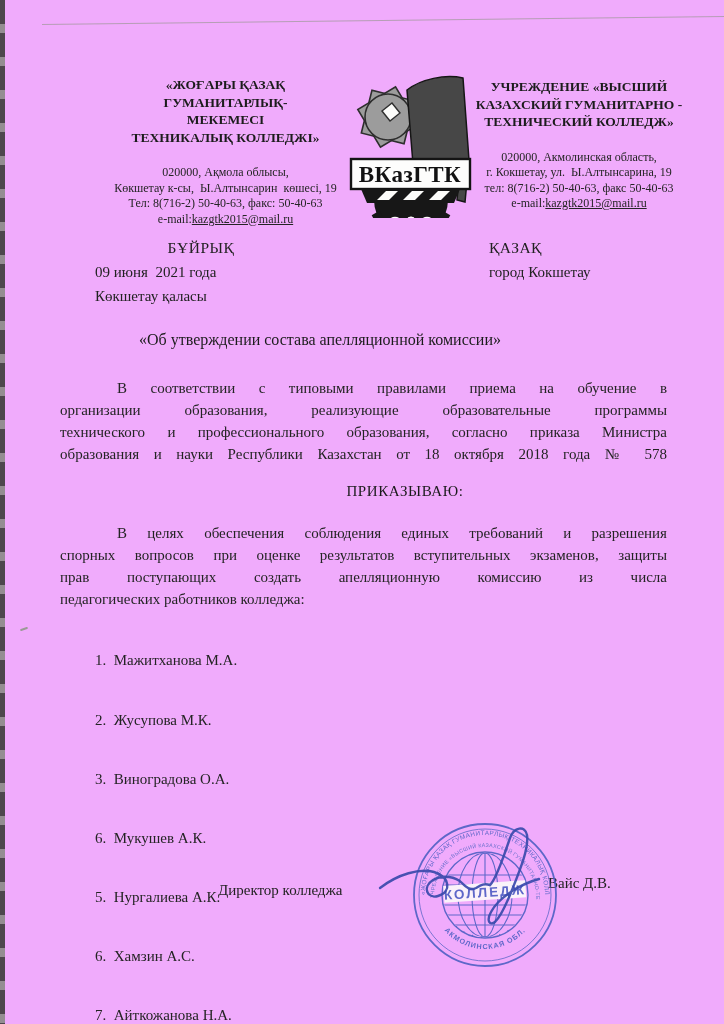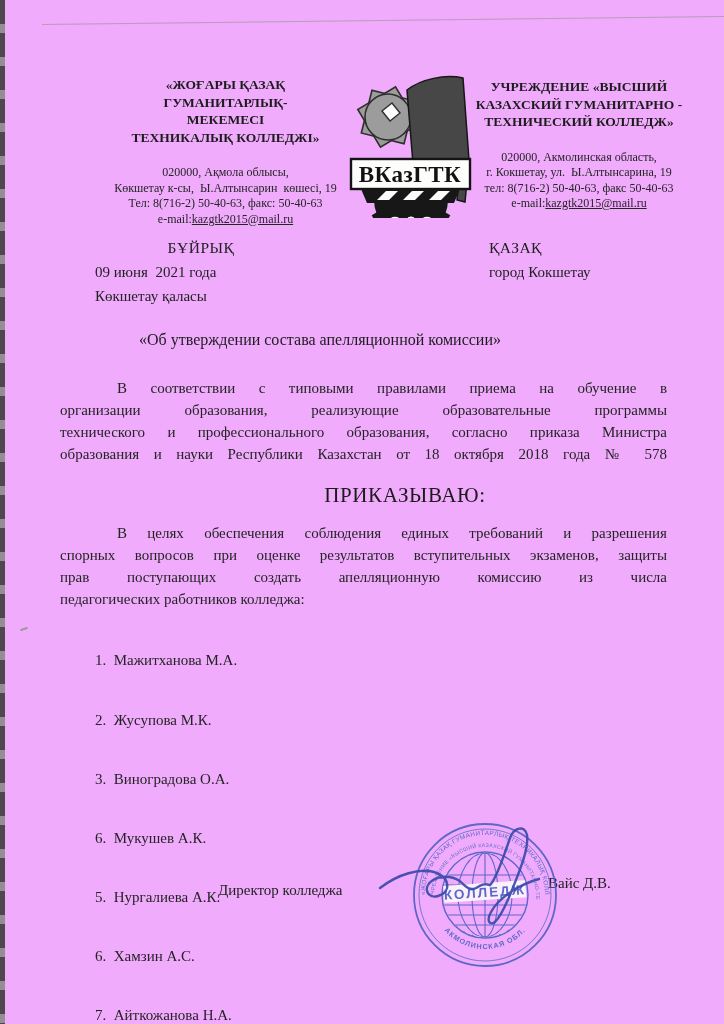--- a/index.html
+++ b/index.html
@@ -49,21 +49,21 @@
   #order-right .ttl{font-size:15.5px;letter-spacing:.5px;}
 
   #subject{left:60px;top:331px;width:520px;font-size:16px;color:#1c1c1c;}
 
   
   .para{left:60px;width:607px;font-size:15px;color:#242424;}
   .jl{height:22px;line-height:22px;text-align:justify;text-align-last:justify;}
   .jl-plain{height:22px;line-height:22px;}
   .ind{padding-left:57px;}
   #para1{top:377px;}
-  #resolution{left:85px;top:483px;width:640px;font-size:21px;letter-spacing:.6px;color:#1b1b1b;}
+  #resolution{left:85px;top:483px;width:640px;font-size:15px;letter-spacing:.6px;color:#1b1b1b;}
   #para2{top:522px;}
   #list{left:95px;top:612px;font-size:15px;line-height:19.7px;color:#242424;}
 
   
   #sig-title{left:218px;top:882px;font-size:15px;}
   #sig-name{left:548px;top:875px;font-size:15px;}
   #stamp{left:410px;top:820px;opacity:.88;}
   #signature{left:376px;top:824px;}
 </style>
 </head>

